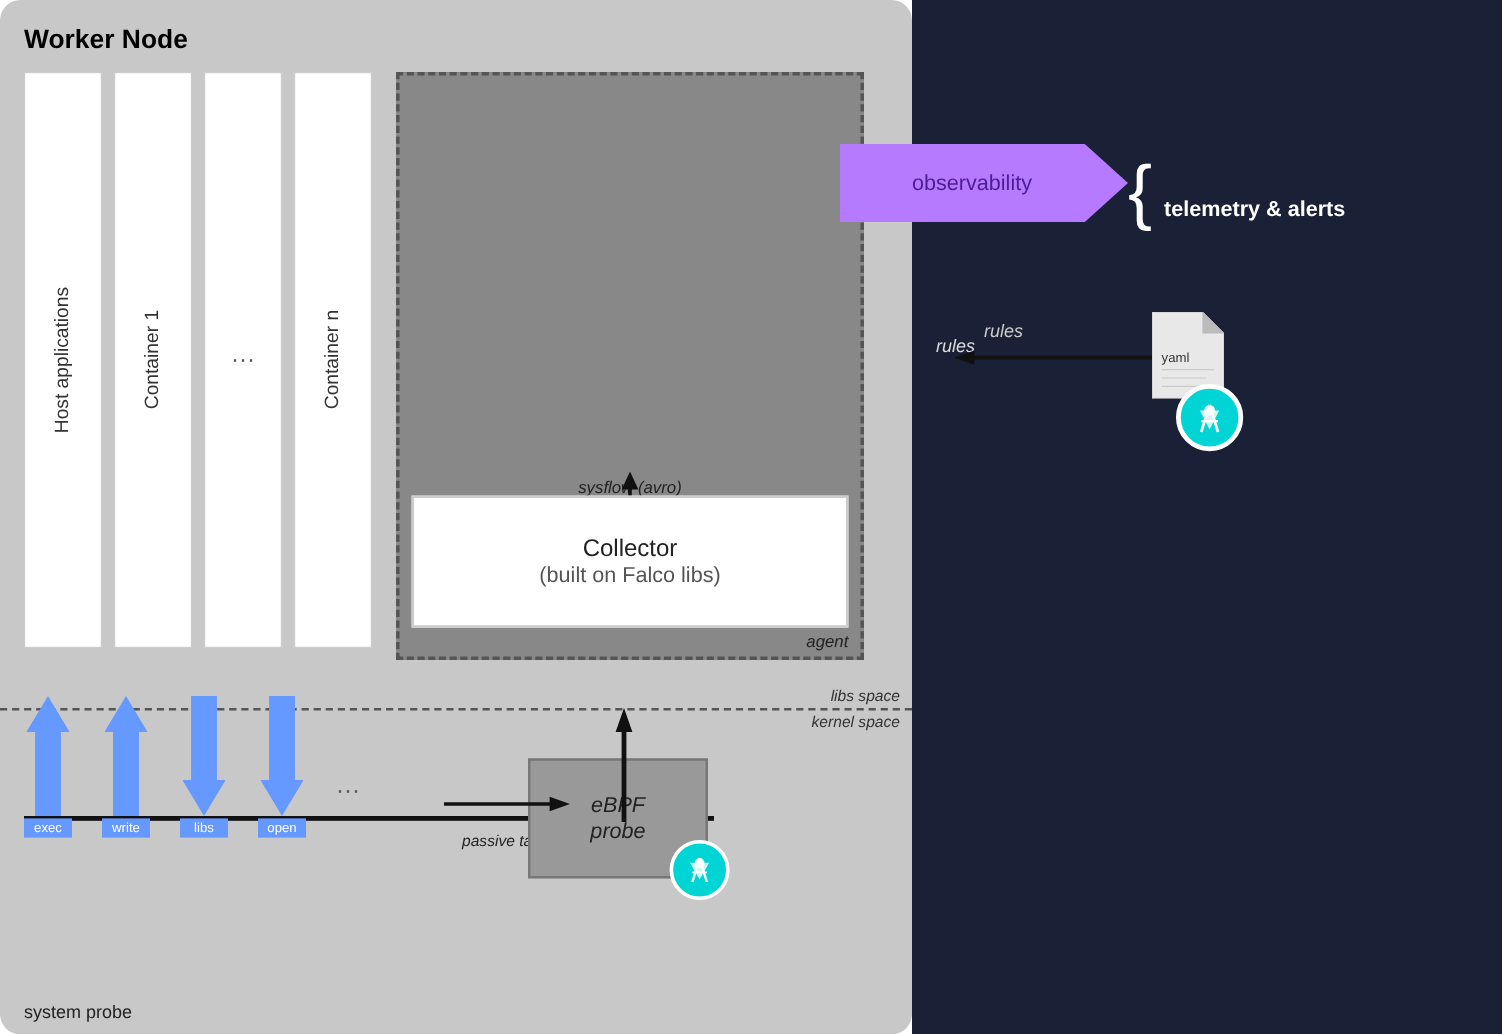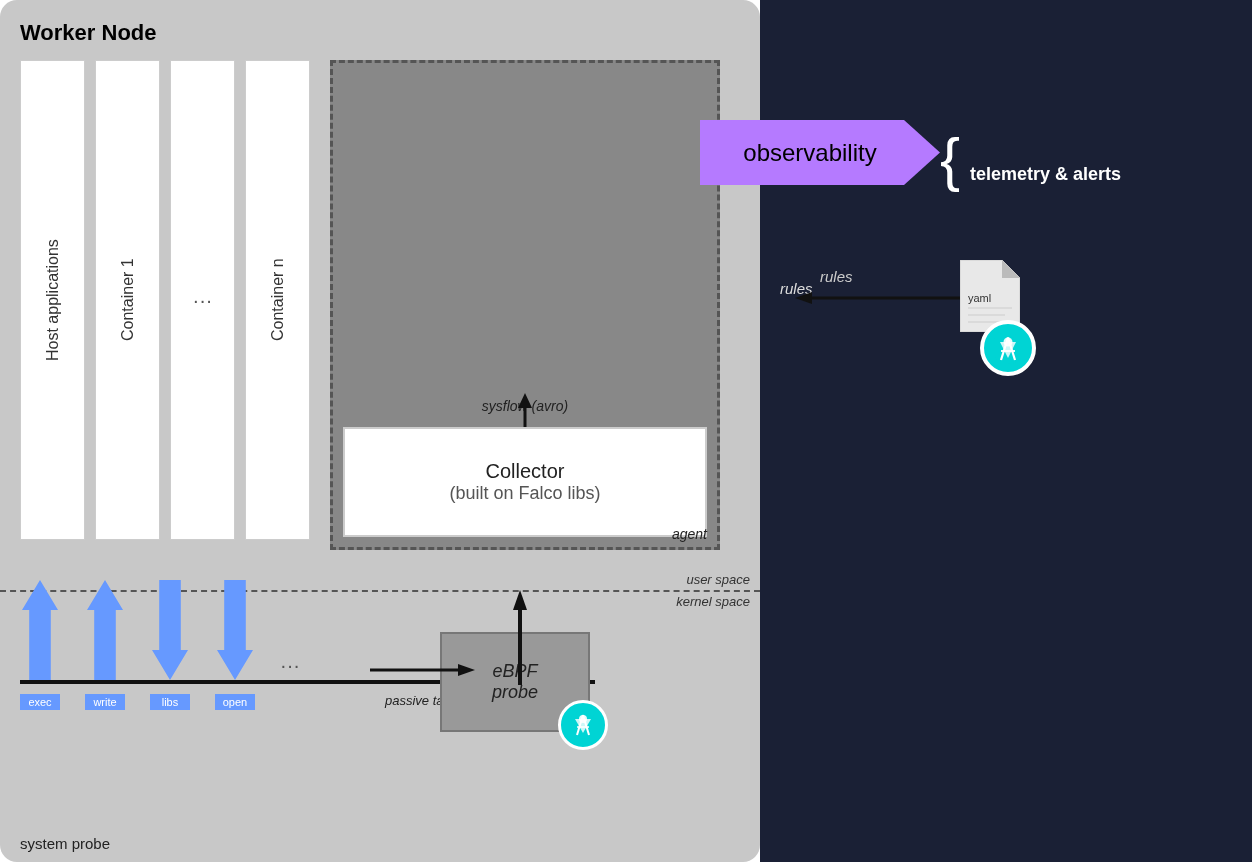--- a/index.html
+++ b/index.html
@@ -140,21 +140,21 @@
       text-align: center;
       font-style: italic;
       font-size: 14px;
       color: #222;
       padding: 5px 0;
     }
 
     
     .collector-box {
       position: absolute;
-      top: 364px;
+      top: 350px;
       left: 10px;
       right: 10px;
       height: 110px;
       background: white;
       border: 2px solid #ccc;
       display: flex;
       align-items: center;
       justify-content: center;
       flex-direction: column;
       font-size: 20px;
@@ -244,21 +244,20 @@
       left: 20px;
       display: flex;
       gap: 25px;
     }
 
     .blue-arrow-item {
       display: flex;
       flex-direction: column;
       align-items: center;
       width: 40px;
-      gap: 12px;
     }
 
     .blue-arrow-up {
       width: 36px;
       height: 100px;
       background: #6699ff;
       position: relative;
       clip-path: polygon(20% 100%, 20% 30%, 0% 30%, 50% 0%, 100% 30%, 80% 30%, 80% 100%);
     }
 
@@ -364,21 +363,21 @@
 
     <div class="collector-box">
       <span style="font-size:20px;color:#222;">Collector</span>
       <span style="font-size:18px;color:#555;">(built on Falco libs)</span>
     </div>
 
     <div class="agent-label">agent</div>
   </div>
 
   <div class="space-divider"></div>
-  <div class="user-space-label">user space</div>
+  <div class="user-space-label">libs space</div>
   <div class="kernel-space-label">kernel space</div>
 
   <div class="timeline-line"></div>
   <div class="timeline-arrow"></div>
 
   <div class="blue-arrows">
 
     <div class="blue-arrow-item">
       <div class="blue-arrow-up" style="background:#6699ff;"></div>
       <div class="syscall-text" style="background:#6699ff;color:white;font-size:11px;writing-mode:horizontal-tb;">exec</div>
@@ -431,21 +430,21 @@
     <polygon points="105,12 88,6 88,18" fill="#111"></polygon>
   </svg>
 
 </div>
 
 <div class="right-panel">
   <div class="right-panel-content">
 
     <div class="observability-container">
       <div class="purple-arrow-shape">
-        <span style="color:#000000;font-size:24px;">observability</span>
+        <span style="color:#4c1d95;font-size:18px;">observability</span>
       </div>
     </div>
 
     <div class="brace">{</div>
 
     <div style="position:absolute;top:164px;left:210px;font-size:18px;font-weight:bold;color:white;">
       <span>telemetry &amp; alerts</span>
     </div>
 
     <div style="position:absolute;top:280px;left:20px;display:flex;align-items:center;gap:10px;">

